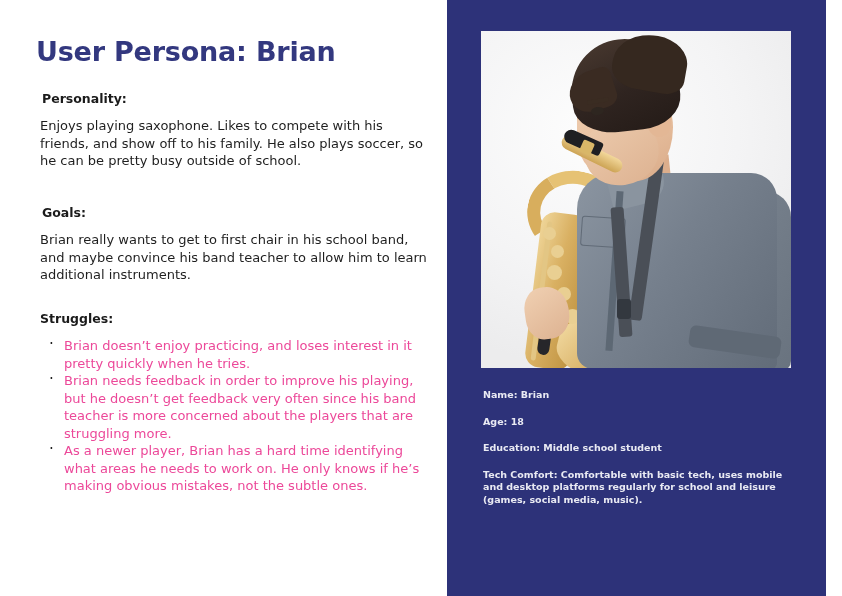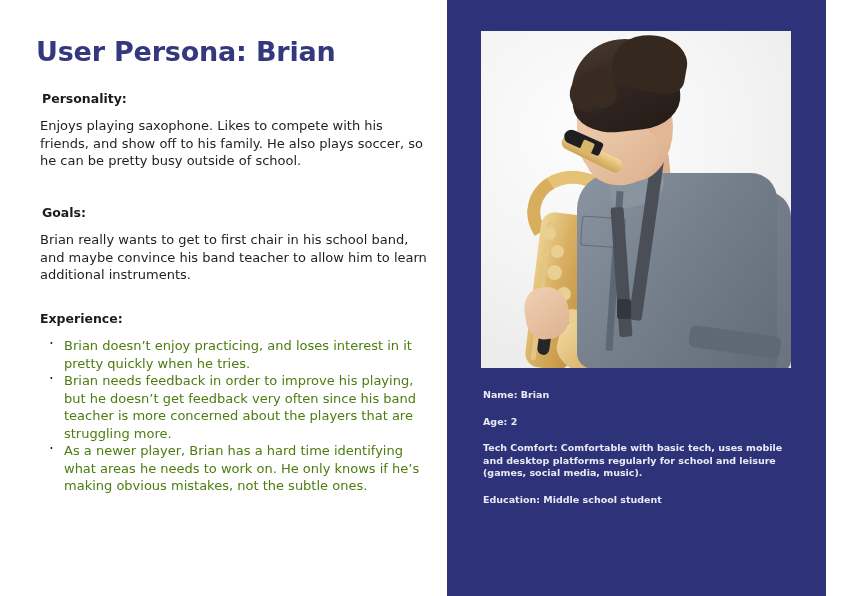--- a/index.html
+++ b/index.html
@@ -69,21 +69,21 @@
   ul.bullets {
     list-style: none;
     margin: 0;
     padding: 0;
   }
   ul.bullets li {
     position: relative;
     padding-left: 24px;
     font-size: 13px;
     line-height: 17.5px;
-    color: #4d7c0f;
+    color: #ec4899;
     margin-bottom: 0px;
   }
   ul.bullets li::before {
     content: "\00B7";
     position: absolute;
     left: 9px;
     top: -1px;
     font-size: 15px;
     color: #1f1f1f;
     line-height: 17.5px;
@@ -317,21 +317,21 @@
     <div class="section-heading">Personality:</div>
     <p class="section-body">Enjoys playing saxophone. Likes to compete with his friends, and show off to his family. He also plays soccer, so he can be pretty busy outside of school.</p>
   </div>
 
   <div class="section sec-goals">
     <div class="section-heading">Goals:</div>
     <p class="section-body">Brian really wants to get to first chair in his school band, and maybe convince his band teacher to allow him to learn additional instruments.</p>
   </div>
 
   <div class="section sec-struggles">
-    <div class="section-heading flush">Experience:</div>
+    <div class="section-heading flush">Struggles:</div>
     <ul class="bullets">
       <li>Brian doesn’t enjoy practicing, and loses interest in it pretty quickly when he tries.</li>
       <li>Brian needs feedback in order to improve his playing, but he doesn’t get feedback very often since his band teacher is more concerned about the players that are struggling more.</li>
       <li>As a newer player, Brian has a hard time identifying what areas he needs to work on. He only knows if he’s making obvious mistakes, not the subtle ones.</li>
     </ul>
   </div>
 
 </div>
 
 <div class="right-panel">
@@ -373,18 +373,18 @@
 
     <div class="ph sax-neck"></div>
     <div class="ph mouthpiece"></div>
     <div class="ph mp-band"></div>
     <div class="ph thumbkey"></div>
     <div class="ph hand"></div>
   </div>
 
   <div class="details">
     <p class="detail-line">Name: Brian</p>
-    <p class="detail-line">Age: 2</p>
+    <p class="detail-line">Age: 18</p>
+    <p class="detail-line">Education: Middle school student</p>
     <p class="detail-line">Tech Comfort: Comfortable with basic tech, uses mobile and desktop platforms regularly for school and leisure (games, social media, music).</p>
-    <p class="detail-line">Education: Middle school student</p>
   </div>
 
 </div>
 
 </body></html>

